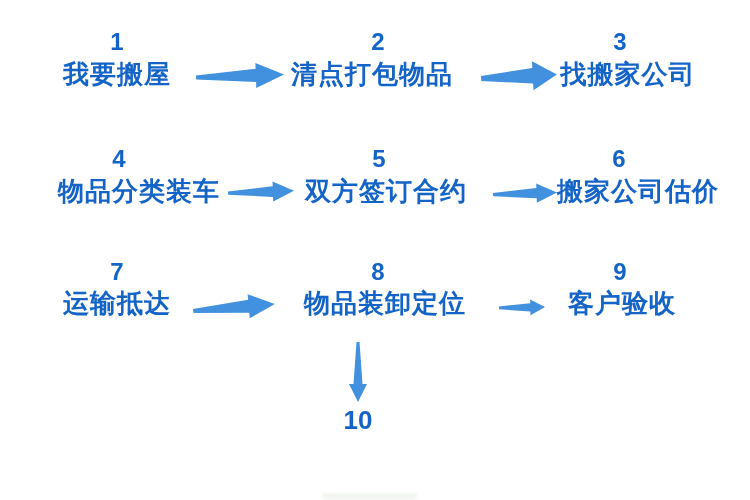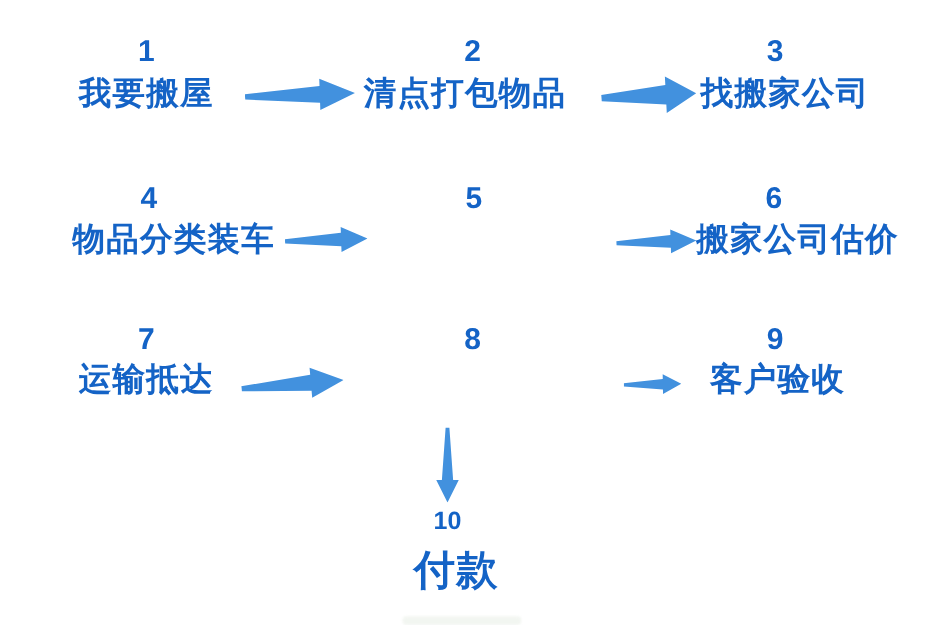--- a/index.html
+++ b/index.html
@@ -6,21 +6,21 @@
   body{
     width:750px;height:500px;overflow:hidden;background:#ffffff;
     font-family:"Liberation Sans", sans-serif;position:relative;
   }
   .canvas{position:absolute;left:0;top:0;width:750px;height:500px;}
   .num{
     position:absolute;width:100px;text-align:center;
     font-size:24px;font-weight:bold;line-height:1.1;
     color:var(--step-text,#1463C6);
   }
-  .num.big{font-size:20px;}
+  .num.big{font-size:26px;}
   .label{
     position:absolute;width:400px;text-align:center;
     font-size:26px;font-weight:bold;line-height:1.15;
     color:var(--step-text,#1463C6);letter-spacing:1px;
   }
   .label.big{font-size:33px;}
   .arrow{position:absolute;color:var(--arrow,#4291DE);}
   .arrow svg{display:block;width:100%;height:100%;}
   .artifact{
     position:absolute;left:322px;top:493px;width:95px;height:7px;
@@ -56,54 +56,55 @@
   <div class="num" style="left:69px;top:146px;">4</div>
   <div class="label" style="left:-61px;top:177px;">物品分类装车</div>
 
   <div class="arrow" style="left:228px;top:180px;width:66px;height:24px;transform:rotate(-2deg);">
     <svg viewBox="0 0 100 36" preserveAspectRatio="none" aria-hidden="true">
       <polygon points="0,15.5 68,10 68,3 100,18 68,33 68,26 0,20.5" fill="currentColor"></polygon>
     </svg>
   </div>
 
   <div class="num" style="left:329px;top:146px;">5</div>
+  <div class="label" style="left:186px;top:177px;">双方签订合约</div>
 
   <div class="arrow" style="left:493px;top:182px;width:64px;height:23px;transform:rotate(-2deg);">
     <svg viewBox="0 0 100 36" preserveAspectRatio="none" aria-hidden="true">
       <polygon points="0,15.5 68,10 68,3 100,18 68,33 68,26 0,20.5" fill="currentColor"></polygon>
     </svg>
   </div>
 
   <div class="num" style="left:569px;top:146px;">6</div>
   <div class="label" style="left:438px;top:177px;">搬家公司估价</div>
 
   <div class="num" style="left:67px;top:259px;">7</div>
   <div class="label" style="left:-83px;top:289px;">运输抵达</div>
 
   <div class="arrow" style="left:193px;top:293px;width:82px;height:29px;transform:rotate(-5deg);">
     <svg viewBox="0 0 100 36" preserveAspectRatio="none" aria-hidden="true">
       <polygon points="0,15.5 68,10 68,3 100,18 68,33 68,26 0,20.5" fill="currentColor"></polygon>
     </svg>
   </div>
 
   <div class="num" style="left:328px;top:259px;">8</div>
+  <div class="label" style="left:185px;top:289px;">物品装卸定位</div>
 
   <div class="arrow" style="left:499px;top:298px;width:46px;height:19px;transform:rotate(-1deg);">
     <svg viewBox="0 0 100 36" preserveAspectRatio="none" aria-hidden="true">
       <polygon points="0,15.5 68,10 68,3 100,18 68,33 68,26 0,20.5" fill="currentColor"></polygon>
     </svg>
   </div>
 
   <div class="num" style="left:570px;top:259px;">9</div>
   <div class="label" style="left:422px;top:289px;">客户验收</div>
 
   <div class="arrow" style="left:348px;top:342px;width:20px;height:60px;">
     <svg viewBox="0 0 20 60" preserveAspectRatio="none" aria-hidden="true">
       <polygon points="8.5,0 5.5,42 1,42 10,60 19,42 14.5,42 11.5,0" fill="currentColor"></polygon>
     </svg>
   </div>
 
   <div class="num big" style="left:308px;top:406px;">10</div>
-  <div class="label big" style="left:165px;top:437px;">付款</div>
 
   <div class="artifact"></div>
 
 </div>
 
 </body></html>

